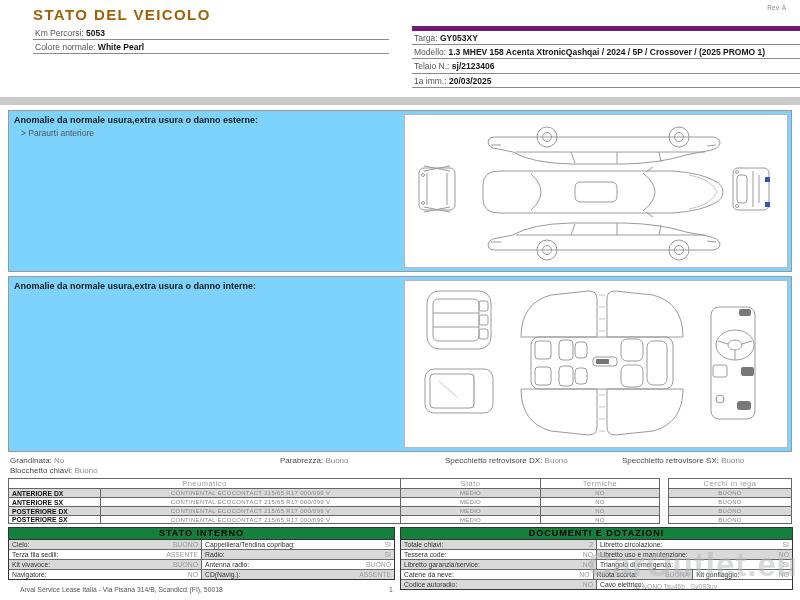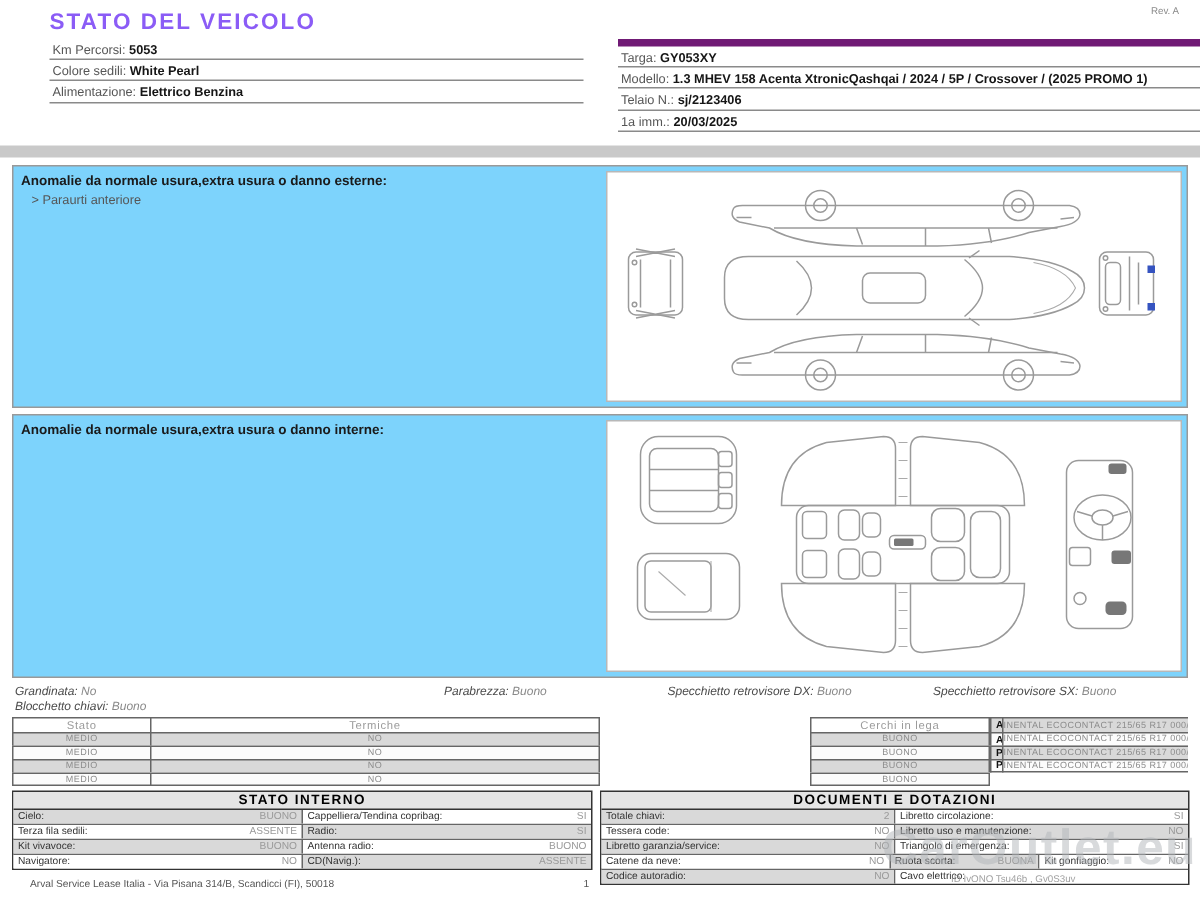--- a/index.html
+++ b/index.html
@@ -1,21 +1,21 @@
 <!DOCTYPE html>
 <html><head>
 <meta charset="utf-8">
 <style>
   html,body{margin:0;padding:0;}
   body{width:800px;height:600px;position:relative;background:#fff;overflow:hidden;
        font-family:"Liberation Sans",sans-serif;color:#333;}
 
   
   .title{position:absolute;left:33px;top:6px;font-size:15px;font-weight:bold;
-         letter-spacing:1.4px;color:#8b5cf6;}
+         letter-spacing:1.4px;color:#a16207;}
   .rev{position:absolute;right:14px;top:4px;font-size:6.5px;color:#8a8a8a;}
 
   .info-block{position:absolute;font-size:8.5px;}
   .info-left{left:33px;top:26px;width:356px;}
   .info-right{left:412px;top:26px;width:391px;border-top:5px solid #701a75;}
   .info-row{border-bottom:1px solid #8a8a8a;padding:2px 0 1px 2px;color:#555;line-height:1.2;}
   .info-row .val{font-weight:bold;color:#151515;}
 
   .gray-bar{position:absolute;left:0;top:97px;width:800px;height:8px;background:#c9c9c9;}
 
@@ -24,21 +24,21 @@
   .sect-title{position:absolute;left:5px;top:4px;font-size:9px;font-weight:bold;color:#1a1a1a;}
   .sect-item{position:absolute;left:12px;top:17px;font-size:8.5px;color:#555;}
   .diag{position:absolute;left:395px;top:3px;width:382px;border:1px solid #b8b8b8;background:#fff;}
   svg{display:block;}
   .ln{fill:none;stroke:#9a9a9a;stroke-width:1;}
   .lnthin{fill:none;stroke:#aaa;stroke-width:0.7;}
   .dark{fill:#777;stroke:none;}
   .blue{fill:#3553c0;stroke:none;}
 
   
-  .cond{position:absolute;font-size:8px;white-space:nowrap;font-style:italic;}
+  .cond{position:absolute;font-size:8px;white-space:nowrap;}
   .cond .cl{color:#4a4a4a;}
   .cond .cv{color:#8a8a8a;}
 
   
   .tyre-table{position:absolute;left:8px;top:478px;display:grid;
      grid-template-columns:92px 300px 140px 120px 8px 124px;
      grid-template-rows:10px repeat(4,9px);}
   .tt{border-left:1px solid #666;border-top:1px solid #666;display:flex;align-items:center;
       justify-content:center;font-size:6px;color:#8c8c8c;white-space:nowrap;overflow:hidden;
       letter-spacing:0.3px;}
@@ -49,21 +49,21 @@
   .brr{border-right:1px solid #666;}
   .bb{border-bottom:1px solid #666;}
   .g{background:#d9d9d9;}
   .w{background:#fcfcfc;}
   .gapcell{background:#fff;}
 
   
   .bt{position:absolute;top:527px;border:1px solid #333;font-size:6.8px;background:#fff;}
   #stato-interno{left:8px;width:385px;}
   #documenti{left:400px;width:391px;}
-  .bt-h{height:11px;line-height:11px;background:#e5e5e5;border-bottom:1px solid #333;
+  .bt-h{height:11px;line-height:11px;background:#15803d;border-bottom:1px solid #333;
         font-weight:bold;font-size:9px;color:#000;text-align:center;letter-spacing:1px;}
   .bt-r{display:flex;height:9px;border-bottom:1px solid #666;}
   .bt-r:last-child{border-bottom:none;}
   .bt-c{flex:1;display:flex;justify-content:space-between;align-items:center;
         padding:0 3px;border-right:1px solid #666;overflow:hidden;white-space:nowrap;}
   .bt-c:last-child{border-right:none;}
   .bt-c.half{flex:0.5;}
   .bt-c .l{color:#333;}
   .bt-c .v{color:#9a9a9a;margin-left:4px;}
   .cg{background:#d9d9d9;}
@@ -82,26 +82,22 @@
 
 <div class="title">STATO DEL VEICOLO</div>
 <div class="rev">Rev. A</div>
 
 <div class="info-block info-left">
   <div class="info-row">
     <span class="lbl">Km Percorsi:</span>
     <span class="val">5053</span>
   </div>
   <div class="info-row">
-    <span class="lbl">Colore sedili:</span>
+    <span class="lbl">Colore normale:</span>
     <span class="val">White Pearl</span>
-  </div>
-  <div class="info-row">
-    <span class="lbl">Alimentazione:</span>
-    <span class="val">Elettrico Benzina</span>
   </div>
 </div>
 
 <div class="info-block info-right">
   <div class="info-row">
     <span class="lbl">Targa:</span>
     <span class="val">GY053XY</span>
   </div>
   <div class="info-row">
     <span class="lbl">Modello:</span>
@@ -225,38 +221,39 @@
         <rect x="26" y="94" width="14" height="9" rx="3" class="dark"></rect>
       </g>
     </svg>
   </div>
 </div>
 
 <div class="cond" style="left:10px;top:456px;">
   <span class="cl">Grandinata:</span>
   <span class="cv">No</span>
 </div>
-<div class="cond" style="left:296px;top:456px;">
+<div class="cond" style="left:280px;top:456px;">
   <span class="cl">Parabrezza:</span>
   <span class="cv">Buono</span>
 </div>
 <div class="cond" style="left:445px;top:456px;text-align:center;">
   <span class="cl">Specchietto retrovisore DX:</span>
   <span class="cv">Buono</span>
 </div>
 <div class="cond" style="left:622px;top:456px;">
   <span class="cl">Specchietto retrovisore SX:</span>
   <span class="cv">Buono</span>
 </div>
 <div class="cond" style="left:10px;top:466px;">
   <span class="cl">Blocchetto chiavi:</span>
   <span class="cv">Buono</span>
 </div>
 
 <div class="tyre-table">
+  <div class="tt h span2">Pneumatico</div>
   <div class="tt h">Stato</div>
   <div class="tt h brr">Termiche</div>
   <div class="gapcell"></div>
   <div class="tt h brr">Cerchi in lega</div>
 
   <div class="tt pos g">ANTERIORE DX</div>
   <div class="tt g">CONTINENTAL ECOCONTACT 215/65 R17 000/099 V</div>
   <div class="tt g">MEDIO</div>
   <div class="tt g brr">NO</div>
   <div class="gapcell"></div>

